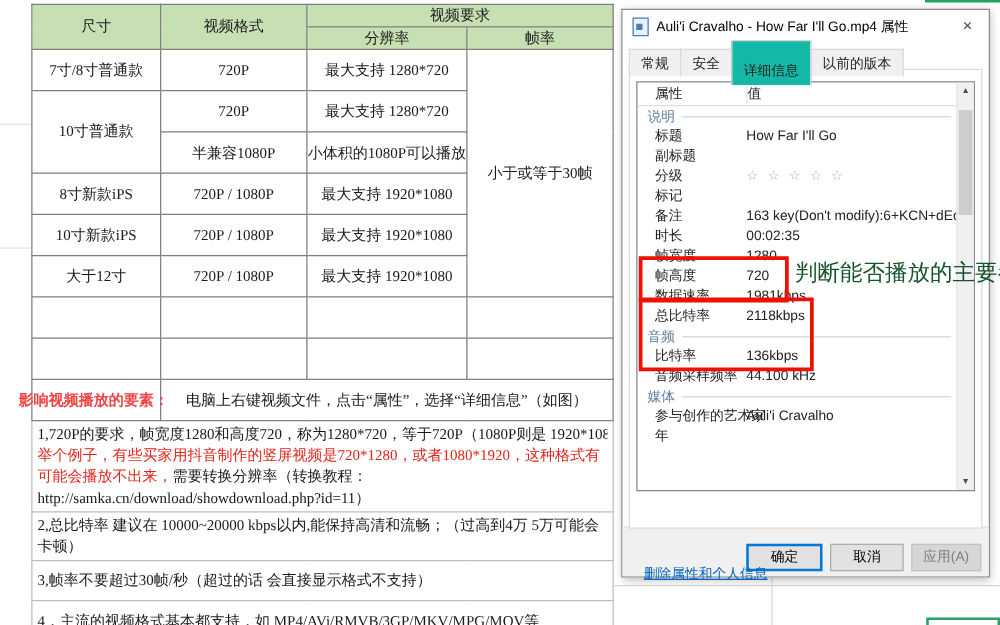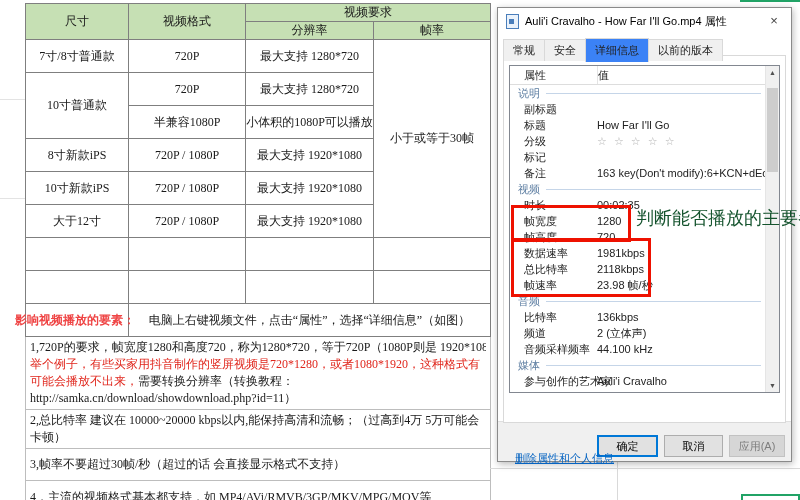--- a/index.html
+++ b/index.html
@@ -30,21 +30,21 @@
   .dialog{position:absolute;left:497px;top:7px;width:293px;height:453px;background:#fff;
           border:1px solid #8a8a8a;box-shadow:1px 2px 7px rgba(0,0,0,.28);font-size:11px;}
   .titlebar{position:absolute;left:0;top:0;right:0;height:26px;display:flex;align-items:center;padding:0 0 0 8px;}
   .ficon{width:11px;height:13px;border:1px solid #4a7ebb;background:#eaf2fb;position:relative;flex:0 0 auto;}
   .ficon::after{content:"";position:absolute;left:2px;top:4px;width:5px;height:5px;background:#4a7ebb;}
   .title{margin-left:6px;flex:1;font-size:11px;color:#000;white-space:nowrap;overflow:hidden;}
   .close{width:34px;height:26px;line-height:26px;text-align:center;font-size:13px;color:#444;}
   .tabs{position:absolute;left:5px;top:31px;height:21px;display:flex;align-items:center;z-index:3;}
   .tab{padding:3px 9px 3px 9px;border:1px solid #d9d9d9;border-bottom:none;background:#f0f0f0;
        margin-right:-1px;color:#222;}
-  .tab.active{background:#3b82f6;padding-top:4px;padding-bottom:4px;position:relative;z-index:4;}
+  .tab.active{background:#14b8a6;padding-top:16px;padding-bottom:4px;position:relative;z-index:4;}
   .tabpage{position:absolute;left:5px;top:47px;width:281px;height:366px;background:#fff;
            border:1px solid #d9d9d9;z-index:2;}
   .proplist{position:absolute;left:5px;top:9px;width:269px;height:326px;border:1px solid #828790;
             overflow:hidden;background:#fff;}
   .plheader{height:18px;line-height:18px;border-bottom:1px solid #dddddd;color:#222;}
   .plheader .plabel{border-right:1px solid #e4e4e4;height:18px;}
   .plabel{display:inline-block;width:73px;padding-left:14px;white-space:nowrap;vertical-align:top;}
   .prow{height:16px;line-height:16px;white-space:nowrap;overflow:hidden;color:#222;}
   .pvalue{color:#222;}
   .stars{color:#b5b5b5;letter-spacing:2px;}
@@ -177,41 +177,35 @@
     </div>
     <div class="tabpage">
       <div class="proplist">
         <div class="plheader">
           <span class="plabel">属性</span><span>值</span>
         </div>
         <div class="psec">
             <span>说明</span>
             <span class="psec-rule"></span>
           </div>
+        <div class="prow"><span class="plabel">标题</span><span class="pvalue">How Far I'll Go</span></div>
         <div class="prow"><span class="plabel">副标题</span><span class="pvalue"></span></div>
-        <div class="prow"><span class="plabel">标题</span><span class="pvalue">How Far I'll Go</span></div>
         <div class="prow"><span class="plabel">分级</span><span class="pvalue stars">☆ ☆ ☆ ☆ ☆</span></div>
         <div class="prow"><span class="plabel">标记</span><span class="pvalue"></span></div>
         <div class="prow"><span class="plabel">备注</span><span class="pvalue">163 key(Don't modify):6+KCN+dEo...</span></div>
-        <div class="psec">
-            <span>视频</span>
-            <span class="psec-rule"></span>
-          </div>
         <div class="prow"><span class="plabel">时长</span><span class="pvalue">00:02:35</span></div>
         <div class="prow"><span class="plabel">帧宽度</span><span class="pvalue">1280</span></div>
         <div class="prow"><span class="plabel">帧高度</span><span class="pvalue">720</span></div>
         <div class="prow"><span class="plabel">数据速率</span><span class="pvalue">1981kbps</span></div>
         <div class="prow"><span class="plabel">总比特率</span><span class="pvalue">2118kbps</span></div>
-        <div class="prow"><span class="plabel">帧速率</span><span class="pvalue">23.98 帧/秒</span></div>
         <div class="psec">
             <span>音频</span>
             <span class="psec-rule"></span>
           </div>
         <div class="prow"><span class="plabel">比特率</span><span class="pvalue">136kbps</span></div>
-        <div class="prow"><span class="plabel">频道</span><span class="pvalue">2 (立体声)</span></div>
         <div class="prow"><span class="plabel">音频采样频率</span><span class="pvalue">44.100 kHz</span></div>
         <div class="psec">
             <span>媒体</span>
             <span class="psec-rule"></span>
           </div>
         <div class="prow"><span class="plabel">参与创作的艺术家</span><span class="pvalue">Auli'i Cravalho</span></div>
         <div class="prow"><span class="plabel">年</span><span class="pvalue"></span></div>
         <div class="scrollbar">
           <span class="sarr up">▲</span>
           <span class="sthumb"></span>

